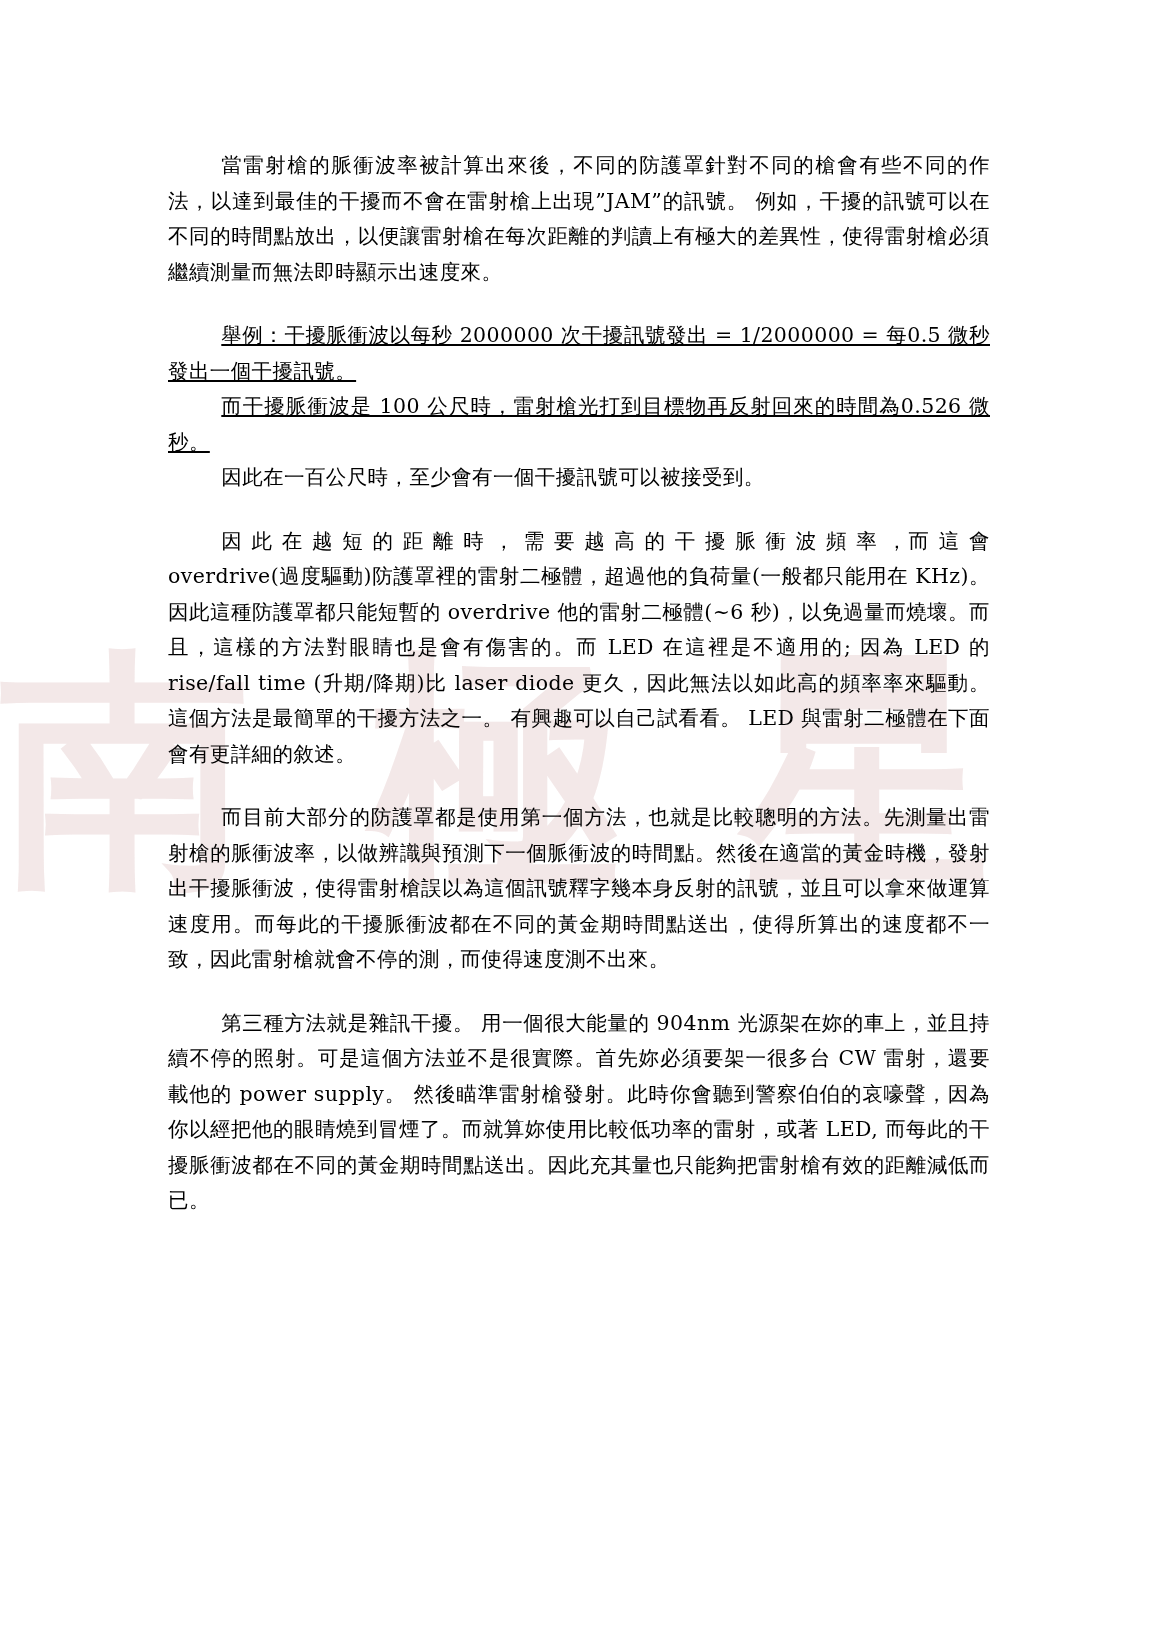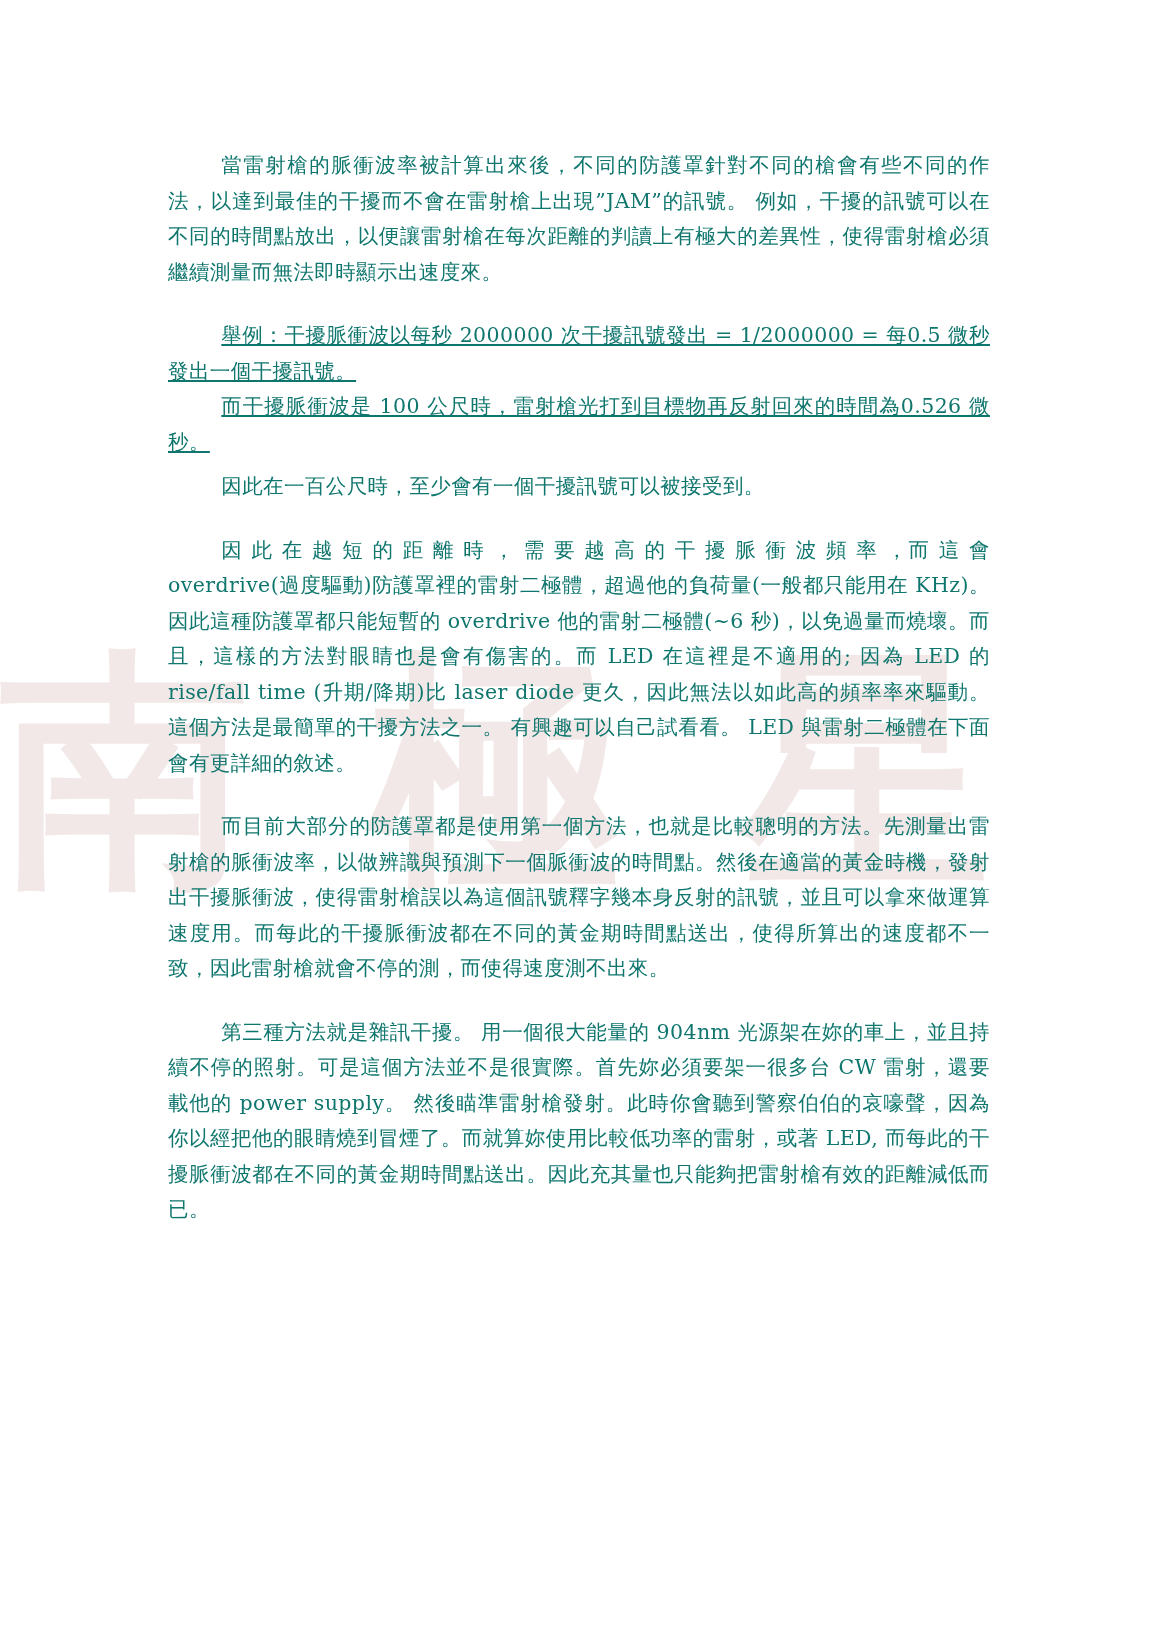--- a/index.html
+++ b/index.html
@@ -41,35 +41,34 @@
     top: 148px;
     left: 168px;
     width: 822px;
     z-index: 1;
   }
 
   p.para {
     margin: 0 0 28px 0;
     font-size: 20.5px;
     line-height: 35.5px;
-    color: #0f766e;
+    color: #000000;
     text-align: justify;
     text-justify: inter-character;
     letter-spacing: 0.4px;
   }
   p.para.tight {
     margin-bottom: 0;
     text-decoration: underline;
   }
   p.para.indent {
     text-indent: 2.6em;
   }
   p.para.last-block {
     margin-bottom: 28px;
-    margin-top: 9px;
   }
 </style>
 </head>
 <body>
 
 <div class="page">
 
   <div class="watermark">南極星</div>
 
   <div class="content">

